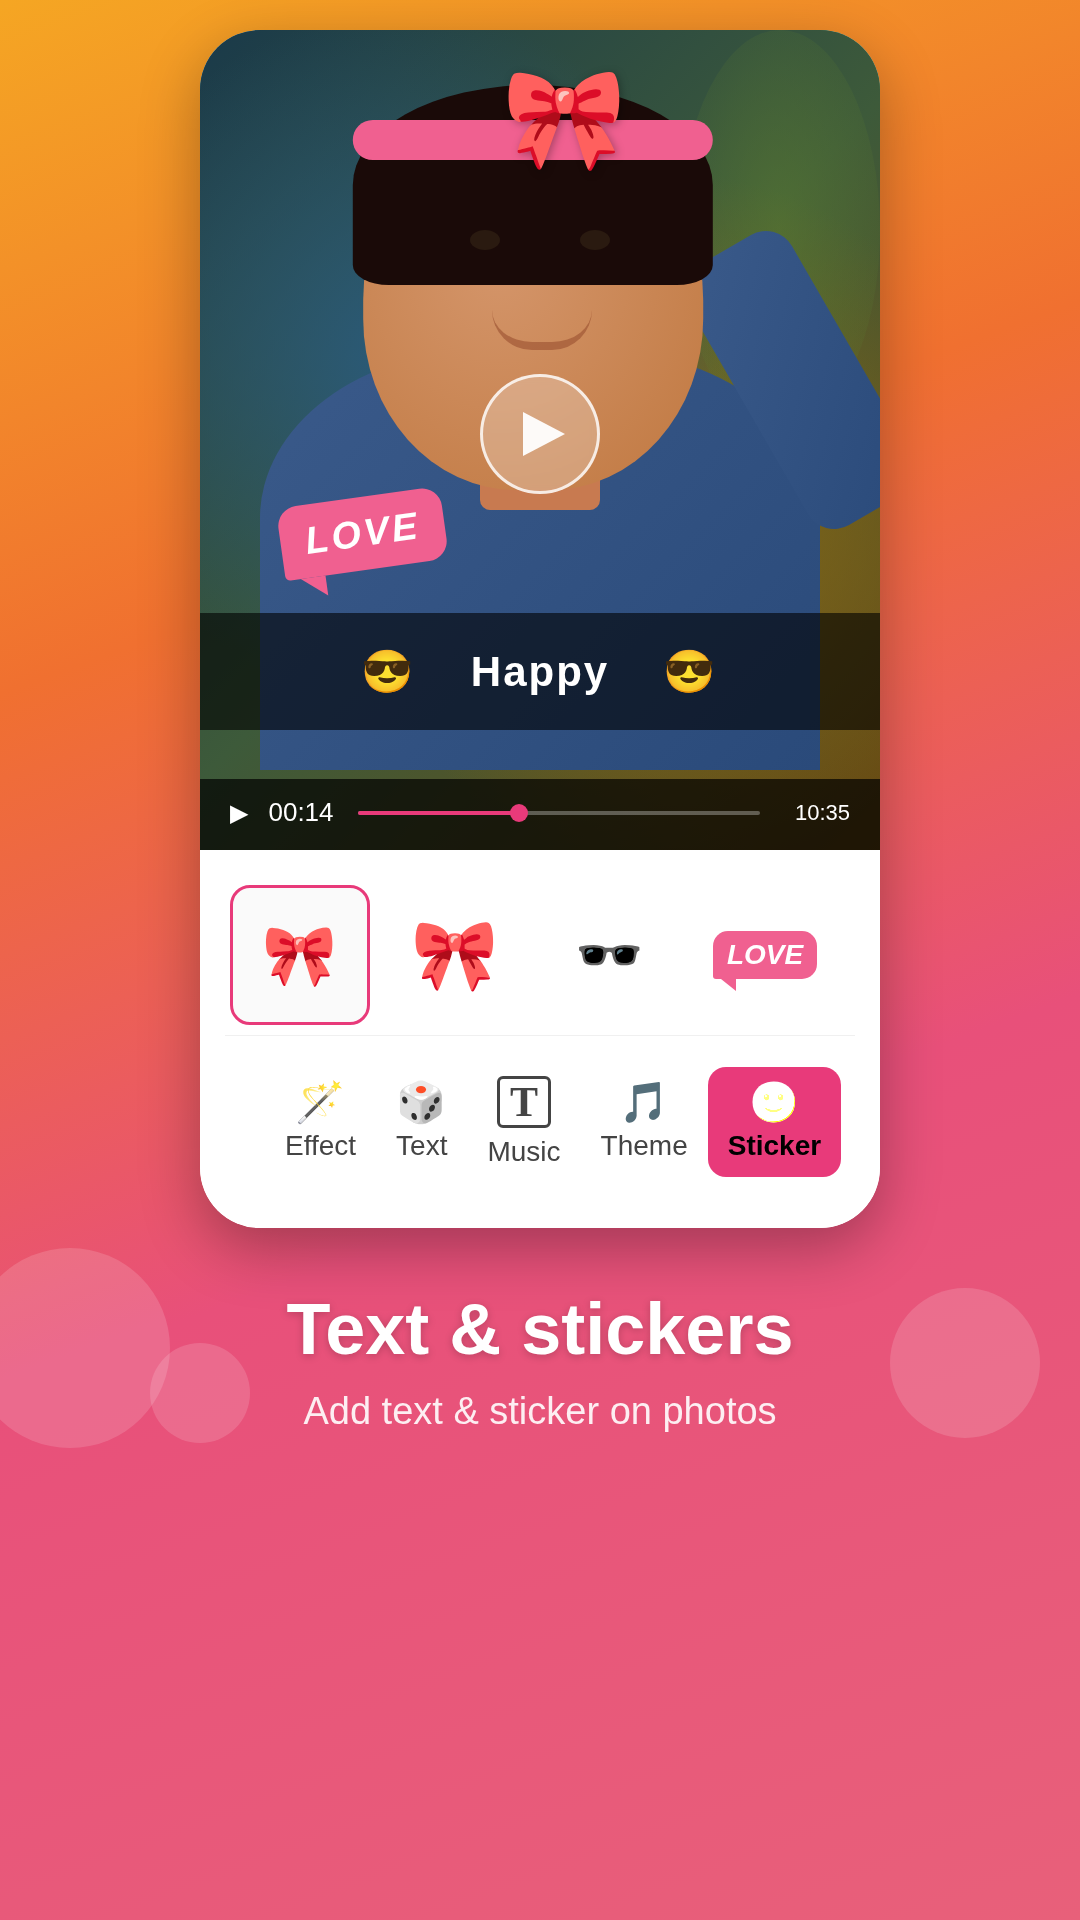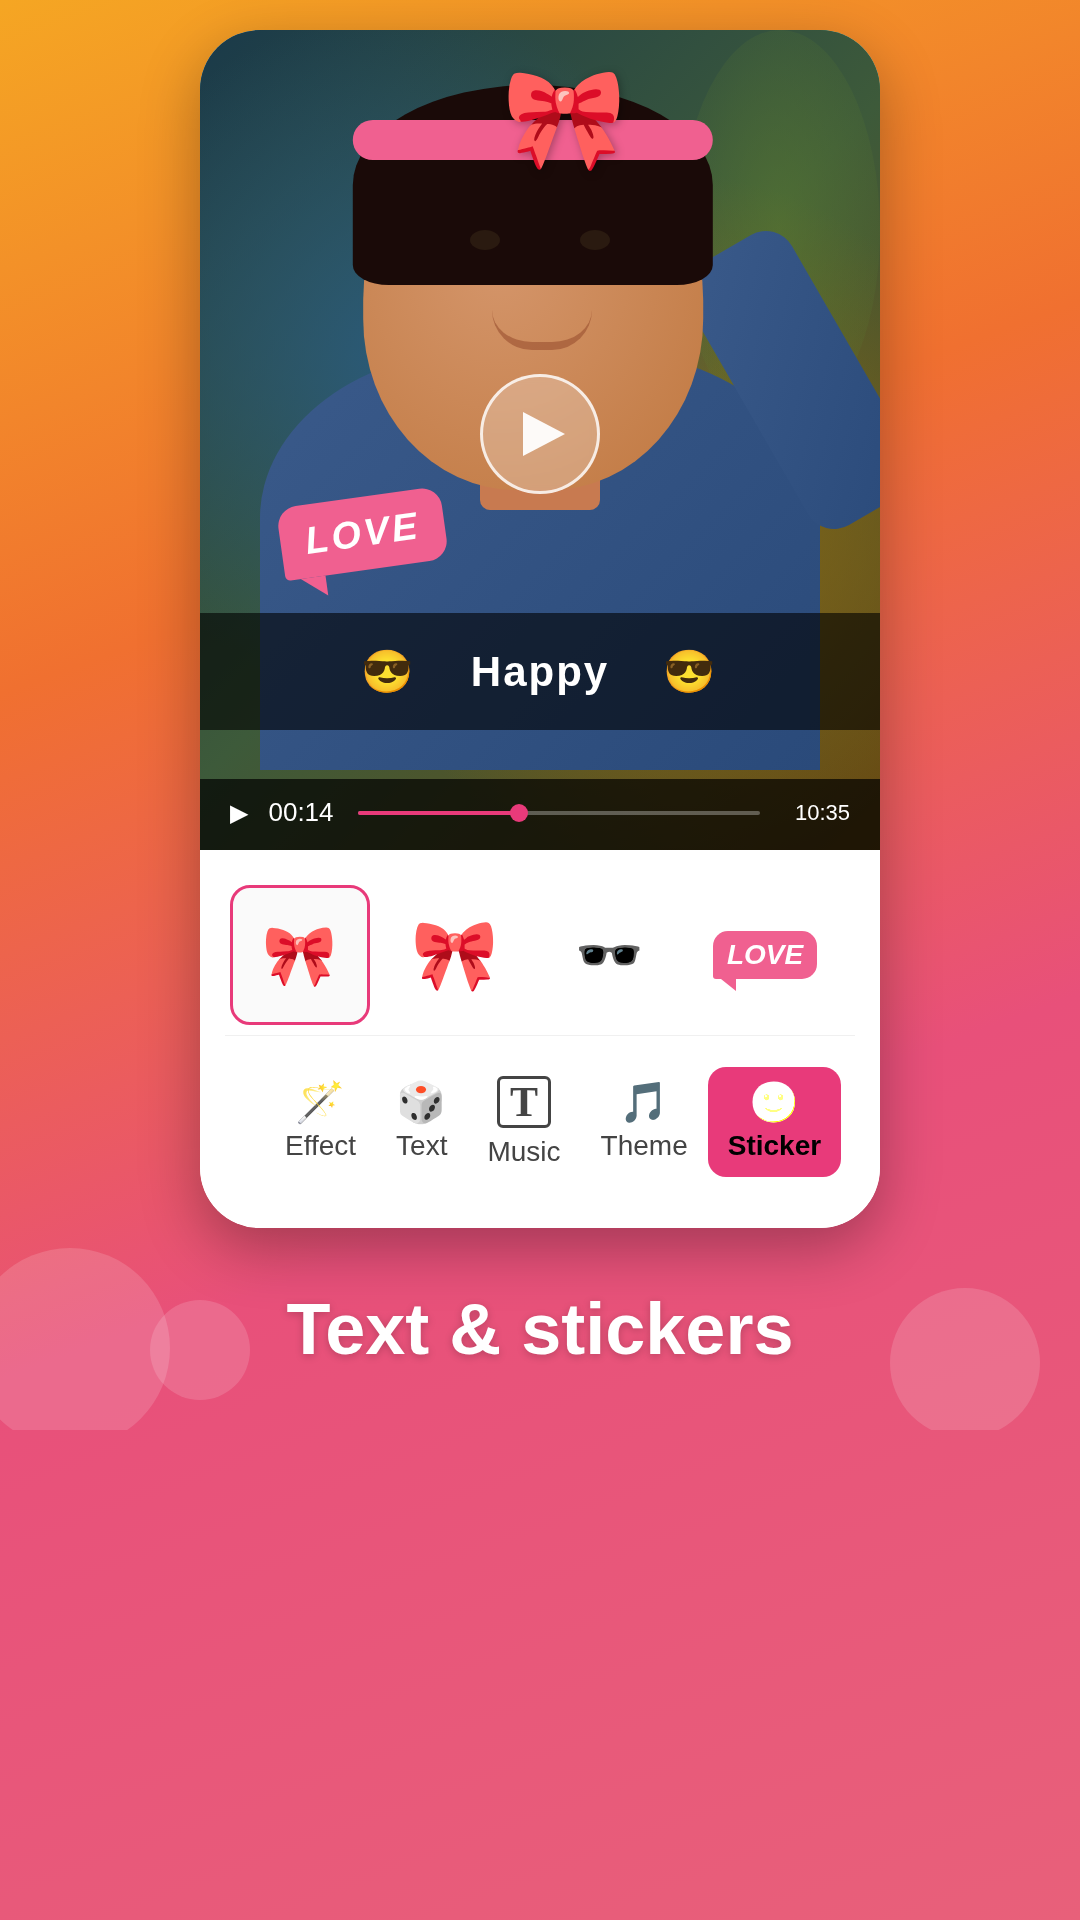--- a/index.html
+++ b/index.html
@@ -429,13 +429,14 @@
   </div>
 </div>
 
 <div class="bottom-section-wrapper">
 
   <div class="bokeh" style="width:200px;height:200px;left:-30px;top:20px;"></div>
   <div class="bokeh" style="width:150px;height:150px;right:40px;top:60px;"></div>
   <div class="bokeh" style="width:100px;height:100px;left:150px;bottom:30px;"></div>
 
   <h1 class="headline">Text &amp; stickers</h1>
+  <p class="subheadline">Add text &amp;  sticker on photos</p>
 </div>
 
 </body></html>

